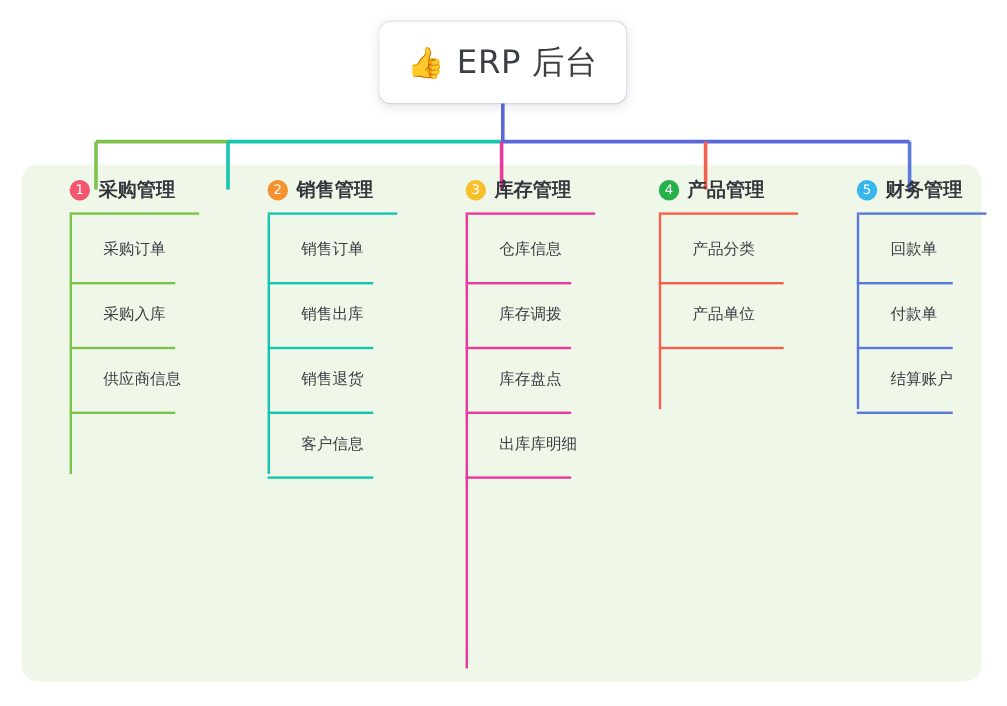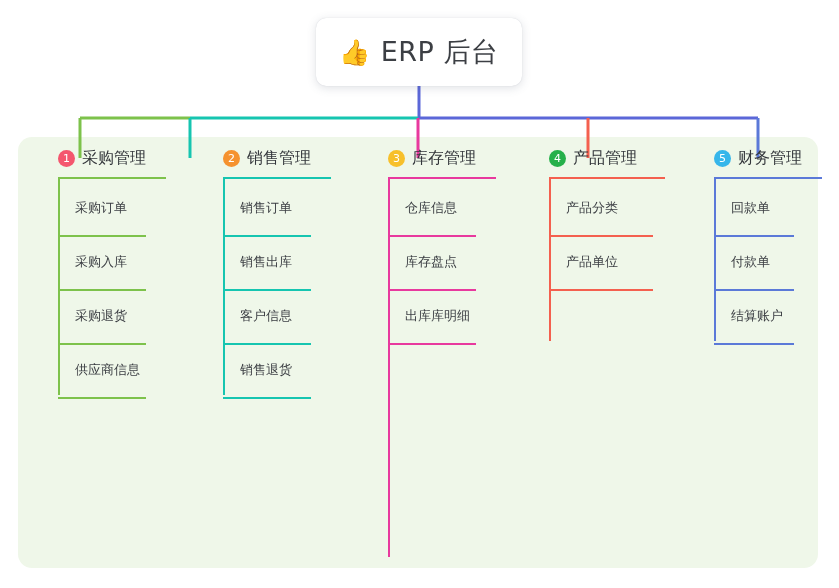--- a/index.html
+++ b/index.html
@@ -109,20 +109,21 @@
     font-size: 11px;
     line-height: 17px;
     text-align: center;
     flex: 0 0 auto;
     font-family: "DejaVu Sans", "Liberation Sans", sans-serif;
   }
   .col-title {
     font-size: 16px;
     color: #33363b;
     white-space: nowrap;
+    font-weight: bold;
   }
   .col-header-rule {
     position: absolute;
     left: 20px;
     bottom: 0;
     height: 2px;
     width: 108px;
   }
   .col-3 .col-header-rule { width: 116px; }
 
@@ -137,21 +138,21 @@
     left: 0;
     top: 0;
     width: 2px;
   }
   .leaf {
     position: relative;
     height: 54px;
     box-sizing: border-box;
     display: flex;
     align-items: center;
-    padding-left: 17px;
+    padding-left: 28px;
     text-align: right;
   }
   .leaf-label {
     font-size: 13px;
     color: #3b3e43;
     white-space: nowrap;
     padding-bottom: 4px;
   }
   .leaf-rule {
     position: absolute;
@@ -198,24 +199,20 @@
           <div class="spine" style="background: rgb(125, 194, 75); height: 216px;"></div>
           <div class="leaf">
             <span class="leaf-label">采购订单</span>
             <div class="leaf-rule" style="background: rgb(125, 194, 75);"></div>
           </div>
           <div class="leaf">
             <span class="leaf-label">采购入库</span>
             <div class="leaf-rule" style="background: rgb(125, 194, 75);"></div>
           </div>
           <div class="leaf">
-            <span class="leaf-label">采购退货</span>
-            <div class="leaf-rule" style="background: rgb(125, 194, 75);"></div>
-          </div>
-          <div class="leaf">
             <span class="leaf-label">供应商信息</span>
             <div class="leaf-rule" style="background: rgb(125, 194, 75);"></div>
           </div>
         </div>
       </div>
       <div class="column col-1">
         <div class="col-header">
           <span class="badge" style="background: rgb(245, 146, 47);">2</span>
           <span class="col-title">销售管理</span>
           <div class="col-header-rule" style="background: rgb(22, 197, 176);"></div>
@@ -224,42 +221,46 @@
           <div class="spine" style="background: rgb(22, 197, 176); height: 216px;"></div>
           <div class="leaf">
             <span class="leaf-label">销售订单</span>
             <div class="leaf-rule" style="background: rgb(22, 197, 176);"></div>
           </div>
           <div class="leaf">
             <span class="leaf-label">销售出库</span>
             <div class="leaf-rule" style="background: rgb(22, 197, 176);"></div>
           </div>
           <div class="leaf">
+            <span class="leaf-label">销售退货</span>
+            <div class="leaf-rule" style="background: rgb(22, 197, 176);"></div>
+          </div>
+          <div class="leaf">
             <span class="leaf-label">客户信息</span>
-            <div class="leaf-rule" style="background: rgb(22, 197, 176);"></div>
-          </div>
-          <div class="leaf">
-            <span class="leaf-label">销售退货</span>
             <div class="leaf-rule" style="background: rgb(22, 197, 176);"></div>
           </div>
         </div>
       </div>
       <div class="column col-2">
         <div class="col-header">
           <span class="badge" style="background: rgb(247, 192, 43);">3</span>
           <span class="col-title">库存管理</span>
           <div class="col-header-rule" style="background: rgb(232, 57, 158);"></div>
         </div>
         <div class="leaves">
           <div class="spine" style="background: rgb(232, 57, 158); height: 378px;"></div>
           <div class="leaf">
             <span class="leaf-label">仓库信息</span>
             <div class="leaf-rule" style="background: rgb(232, 57, 158);"></div>
           </div>
           <div class="leaf">
+            <span class="leaf-label">库存调拨</span>
+            <div class="leaf-rule" style="background: rgb(232, 57, 158);"></div>
+          </div>
+          <div class="leaf">
             <span class="leaf-label">库存盘点</span>
             <div class="leaf-rule" style="background: rgb(232, 57, 158);"></div>
           </div>
           <div class="leaf">
             <span class="leaf-label">出库库明细</span>
             <div class="leaf-rule" style="background: rgb(232, 57, 158);"></div>
           </div>
         </div>
       </div>
       <div class="column col-3">

